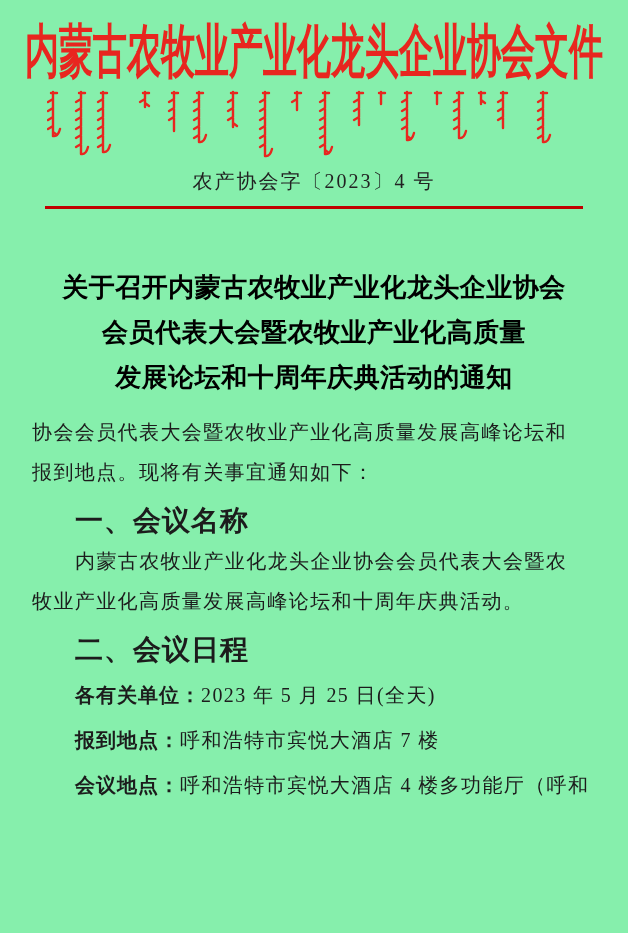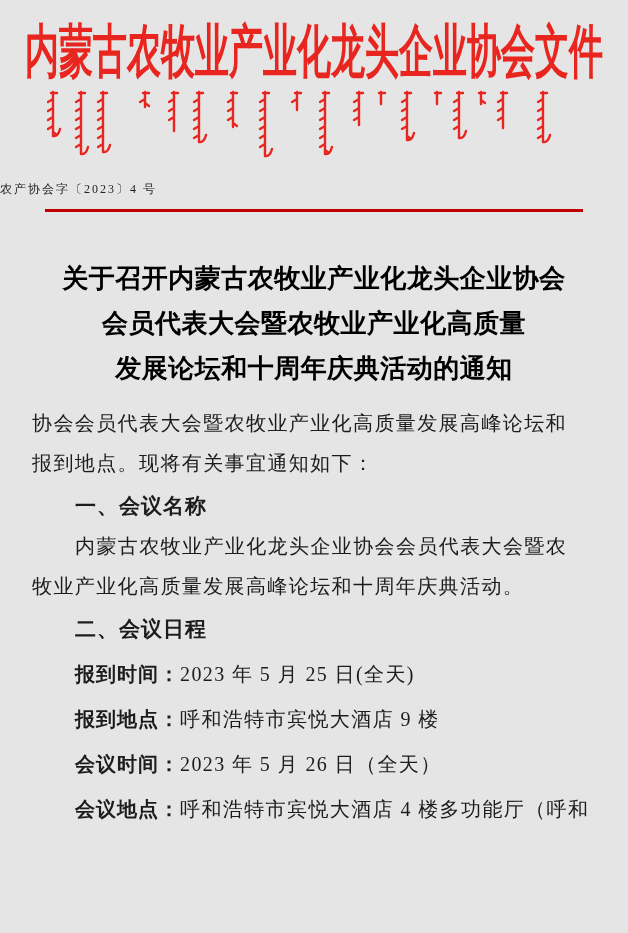--- a/index.html
+++ b/index.html
@@ -6,21 +6,21 @@
     --red: #e8261f;
     --rule: #c00000;
     --ink: #1c1c1c;
   }
   * { margin: 0; padding: 0; box-sizing: border-box; }
   html, body { background: #ffffff; }
   .page {
     position: relative;
     width: 628px;
     height: 933px;
-    background: #e5e5e5;
+    background: #86efac;
     overflow: hidden;
     font-family: "Liberation Serif", serif;
     color: var(--ink);
   }
   
   .org-title {
     margin-top: 20px;
     height: 66px;
     font-size: 34px;
     line-height: 38px;
@@ -39,33 +39,33 @@
     margin: 4px auto 0 auto;
   }
   .mongolian path {
     stroke: var(--red);
     stroke-width: 2.4;
     fill: none;
     stroke-linecap: round;
     stroke-linejoin: round;
   }
   .doc-number {
-    margin-top: 21px;
-    text-align: left;
-    font-size: 12px;
+    margin-top: 8px;
+    text-align: center;
+    font-size: 20px;
     letter-spacing: 2px;
     color: #222222;
   }
   .red-rule {
     height: 3px;
     background: var(--rule);
     margin: 11px 45px 0 45px;
   }
   .doc-title {
-    margin-top: 44px;
+    margin-top: 56px;
     text-align: center;
     font-weight: 700;
     font-size: 26px;
     line-height: 45px;
     letter-spacing: 0.5px;
     color: #000000;
     font-family: Liberation Serif, serif;
   }
   .body-block {
     margin: 12px 28px 0 32px;
@@ -73,22 +73,22 @@
     line-height: 40px;
     letter-spacing: 1.4px;
   }
   .line { white-space: nowrap; }
   .indent { text-indent: 43px; }
   .heading {
     font-weight: 700;
     font-family: "Liberation Sans", sans-serif;
     letter-spacing: 1px;
     text-indent: 43px;
-    margin-top: 3px;
-    font-size: 21px;
+    margin-top: 9px;
+    font-size: 28px;
   }
   .item { text-indent: 43px; margin-top: 5px; }
   .item-label {
     font-weight: 700;
     font-family: "Liberation Sans", sans-serif;
     letter-spacing: 1px;
   }
 </style>
 </head>
 <body>
@@ -134,26 +134,23 @@
     <div class="line">协会会员代表大会暨农牧业产业化高质量发展高峰论坛和</div>
     <div class="line">报到地点。现将有关事宜通知如下：</div>
 
     <div class="line heading">一、会议名称</div>
     <div class="line indent">内蒙古农牧业产业化龙头企业协会会员代表大会暨农</div>
     <div class="line">牧业产业化高质量发展高峰论坛和十周年庆典活动。</div>
 
     <div class="line heading">二、会议日程</div>
 
     <div class="line item">
-      <span class="item-label">报到时间：</span><span class="item-value">2023 年 5 月 25 日(全天)</span>
+      <span class="item-label">各有关单位：</span><span class="item-value">2023 年 5 月 25 日(全天)</span>
     </div>
     <div class="line item">
-      <span class="item-label">报到地点：</span><span class="item-value">呼和浩特市宾悦大酒店 9 楼</span>
-    </div>
-    <div class="line item">
-      <span class="item-label">会议时间：</span><span class="item-value">2023 年 5 月 26 日（全天）</span>
+      <span class="item-label">报到地点：</span><span class="item-value">呼和浩特市宾悦大酒店 7 楼</span>
     </div>
     <div class="line item">
       <span class="item-label">会议地点：</span><span class="item-value">呼和浩特市宾悦大酒店 4 楼多功能厅（呼和</span>
     </div>
 
   </div>
 </div>
 
 </body></html>

